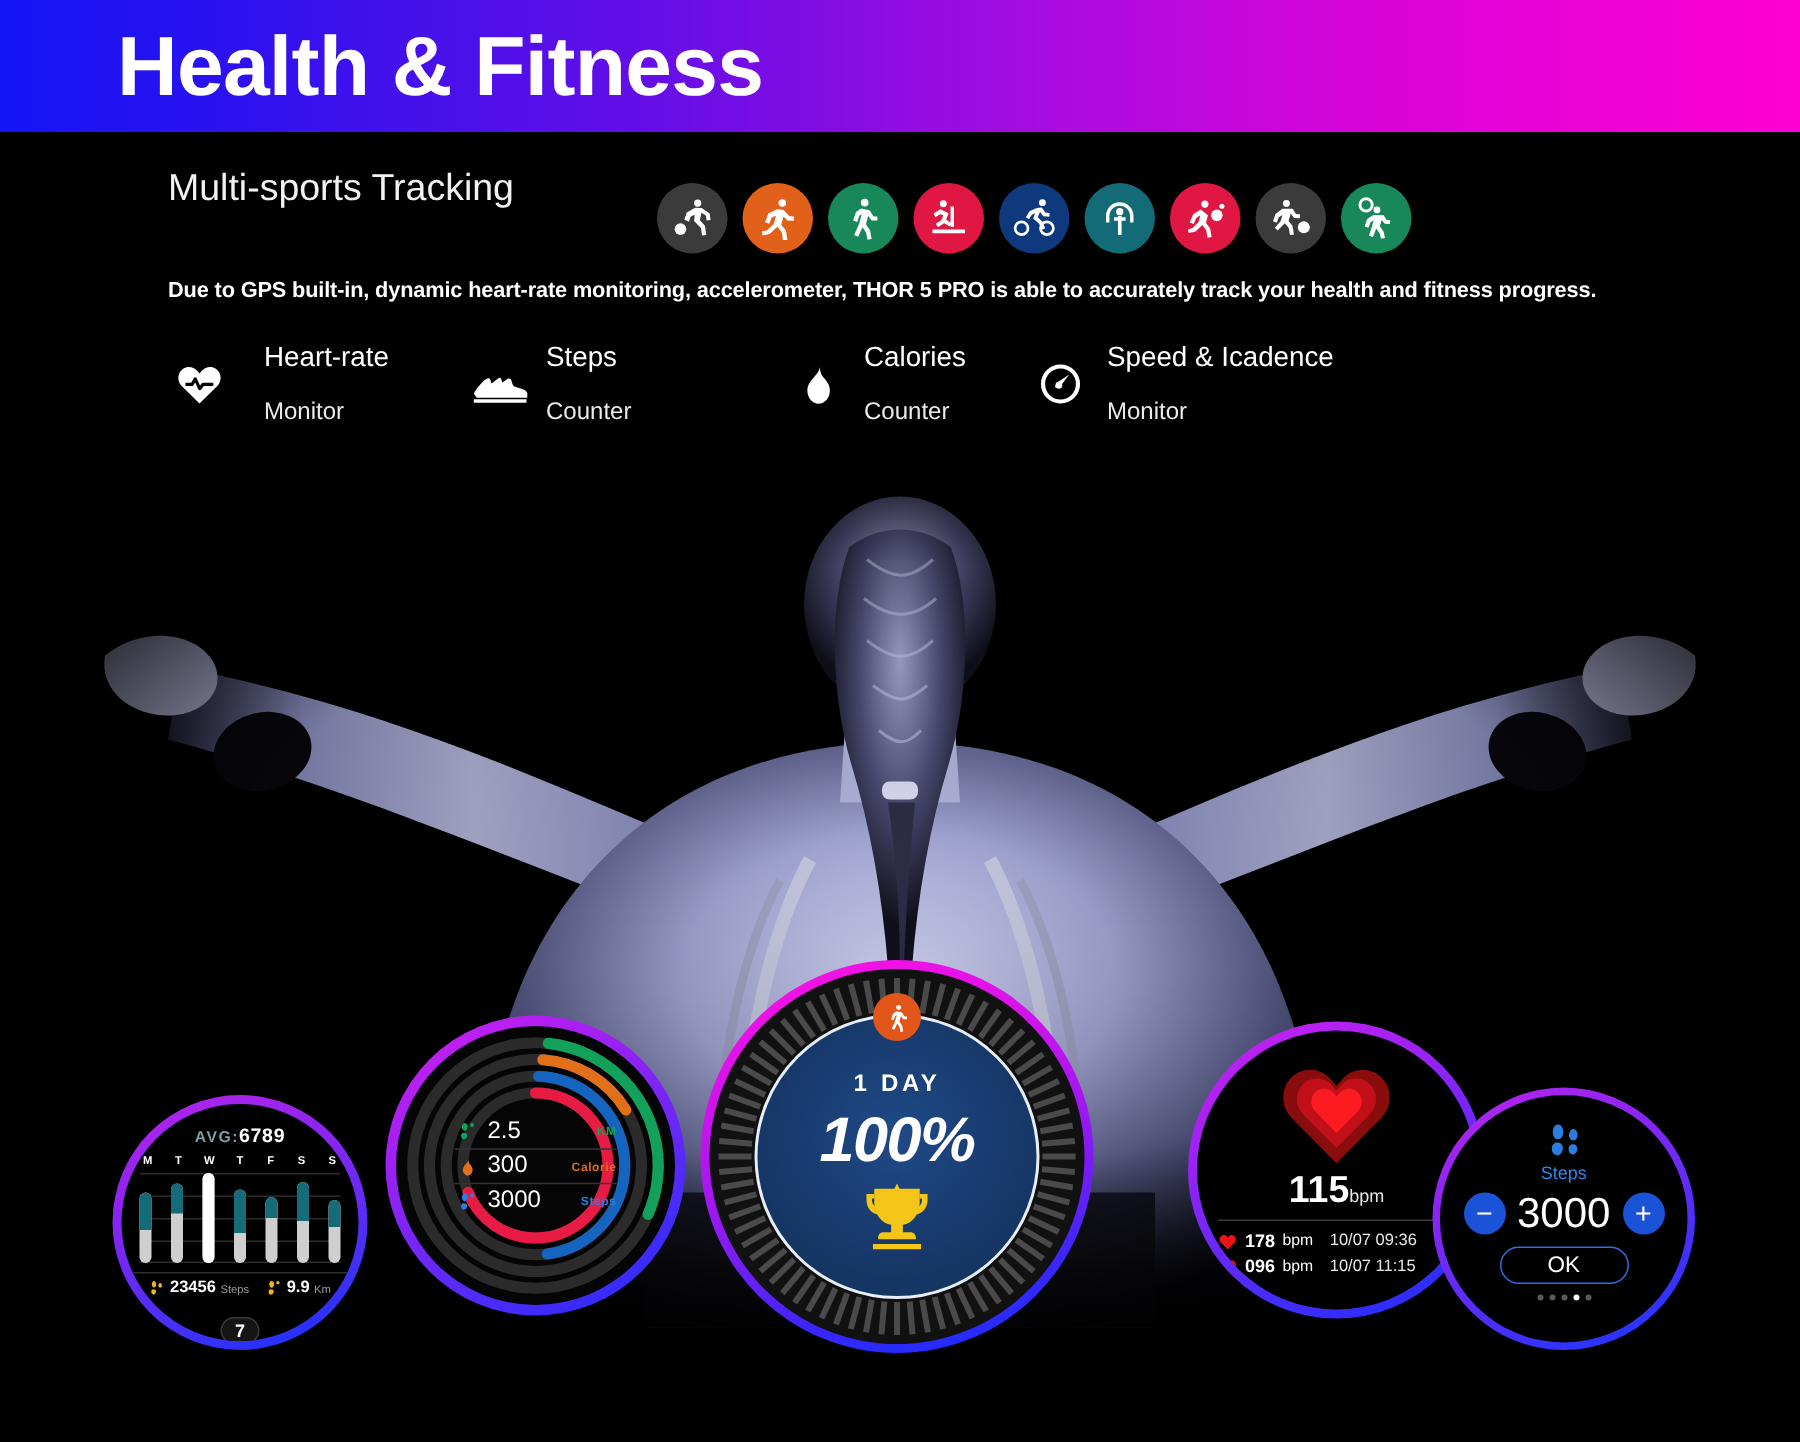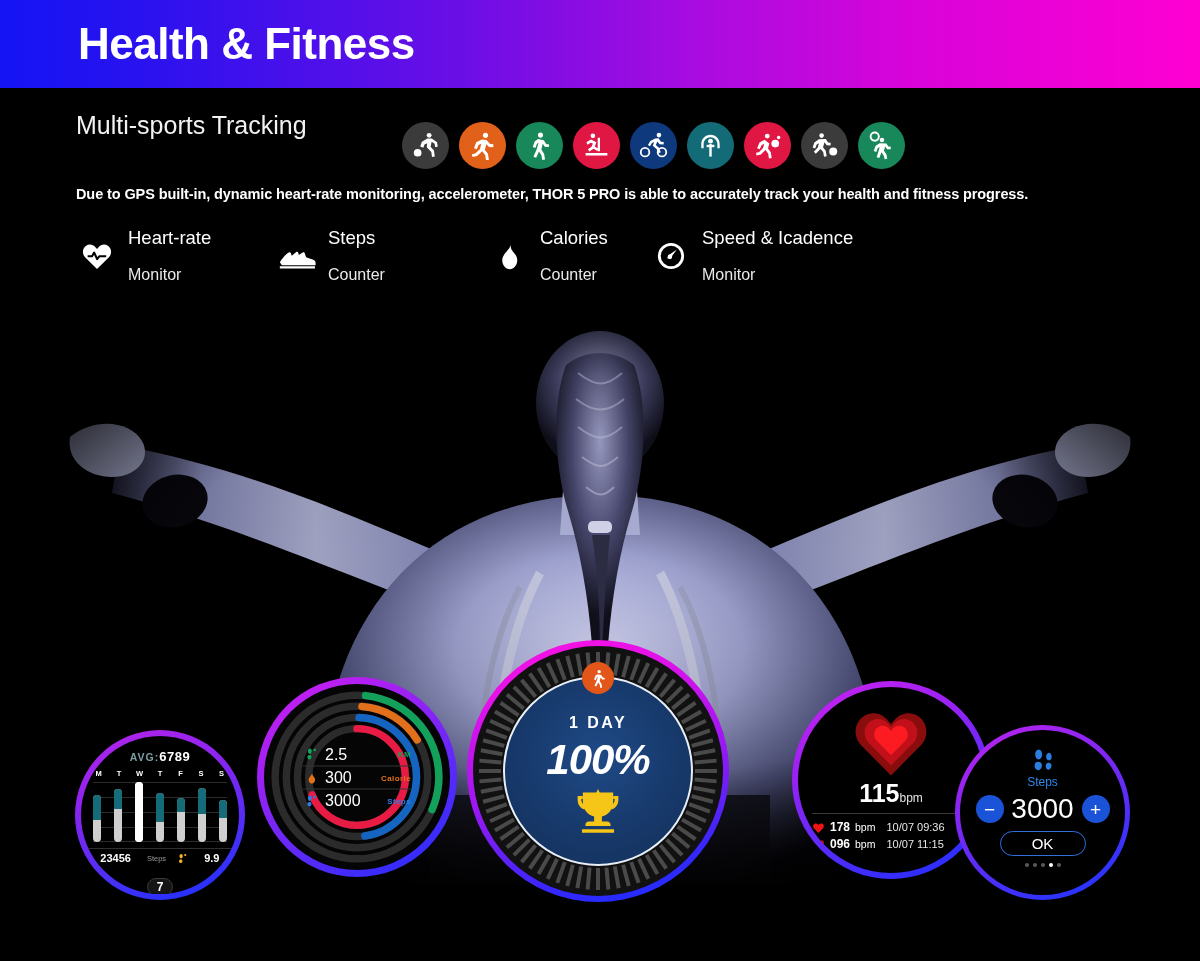--- a/index.html
+++ b/index.html
@@ -11,46 +11,46 @@
   }
   .page { position: relative; width: 1200px; height: 961px; background:#000; overflow:hidden; }
 
   
   .header {
     position:absolute; left:0; top:0; width:1200px; height:88px;
     background: linear-gradient(90deg, #1414f5 0%, #2a12ef 12%, #6a0ee6 38%, #a80ce0 58%, #d804d9 76%, #ff00d2 100%);
     display:flex; align-items:center;
   }
   .header h1 {
-    color:#fff; font-size:44px; font-weight:bold; letter-spacing:-0.5px;
+    color:#fff; font-size:56px; font-weight:bold; letter-spacing:-0.5px;
     margin-left:78px; line-height:1;
   }
 
   
-  .intro { position:absolute; left:0; top:88px; width:1004px; }
+  .intro { position:absolute; left:0; top:88px; width:1004px;padding-left:36px; }
   .headline-row { display:flex; align-items:flex-start; padding:22px 0 0 76px; }
   .headline-txt { width:300px; }
   .headline-1 { color:#f2f2f2; font-size:25px; font-weight:400; line-height:1.22; }
   .headline-2 { color:#fff; font-size:27px; font-weight:bold; line-height:1.25; margin-top:2px;}
 
   .sports-row { display:flex; gap:10px; margin-left:26px; margin-top:12px; }
   .sport-ic {
     width:47px; height:47px; border-radius:50%;
     display:flex; align-items:center; justify-content:center;
   }
   .sport-ic svg { width:29px; height:29px; fill:#fff; }
 
   .desc {
     color:#fff; font-size:14.5px; font-weight:bold; line-height:1.55;
     margin:14px 0 0 76px; width:1030px; letter-spacing:-0.1px;
   }
 
   .features { display:flex; margin:22px 0 0 76px; }
   .feature { display:flex; align-items:center; }
-  .feature.f0 { width:200px; }
+  .feature.f0 { width:200px;gap:12px; }
   .feature.f1 { width:212px; }
   .feature.f2 { width:162px; }
   .feature.f3 { width:260px; }
   .feat-ic { width:42px; height:42px; display:flex; align-items:center; justify-content:center; flex:none; }
   .feat-ic svg { fill:#fff; }
   .feat-txt { margin-left:10px; }
   .feat-t1 { color:#fff; font-size:18.5px; line-height:1.2; }
   .feat-t2 { color:#eaeaea; font-size:16px; line-height:1.25; margin-top:15px; }
 
   
@@ -80,21 +80,21 @@
   .w1-avg .val { color:#fff; font-weight:bold; font-size:13px;}
   .w1-chart { position:relative; margin:5px 12px 0 12px; height:76px; }
   .w1-days { display:flex; justify-content:space-between; }
   .w1-days span { color:#fff; font-size:7.5px; font-weight:bold; width:11px; text-align:center; }
   .w1-grid { position:absolute; left:0; right:0; top:13px; height:60px; }
   .w1-grid i { position:absolute; left:0; right:0; height:1px; background:#2c2c2c; display:block;}
   .w1-bars { position:absolute; left:0; right:0; top:13px; height:60px; display:flex; justify-content:space-between; align-items:flex-end;}
   .w1-bar { width:8px; border-radius:4px; background:#cfcfcf; overflow:hidden; position:relative; }
   .w1-bar b { position:absolute; left:0; right:0; top:0; background:#156b77; display:block;}
   .w1-foot { display:flex; justify-content:center; gap:11px; margin-top:3px; border-top:1px solid #303030; padding-top:3px;}
-  .w1-stat { display:flex; align-items:center; gap:16px; }
+  .w1-stat { display:flex; align-items:flex-end; gap:3px; }
   .w1-stat svg { width:11px; height:11px; fill:#f0b422; }
   .w1-stat .num { color:#fff; font-size:11px; font-weight:bold; }
   .w1-stat .unit { color:#9a9a9a; font-size:7.5px; }
   .w1-badge {
     position:absolute; left:50%; transform:translateX(-50%); bottom:-2px;
     width:26px; height:18px; border-radius:9px; background:#151515; border:1px solid #3a3a3a;
     color:#fff; font-size:12px; font-weight:bold; display:flex; align-items:center; justify-content:center;
   }
 
   

